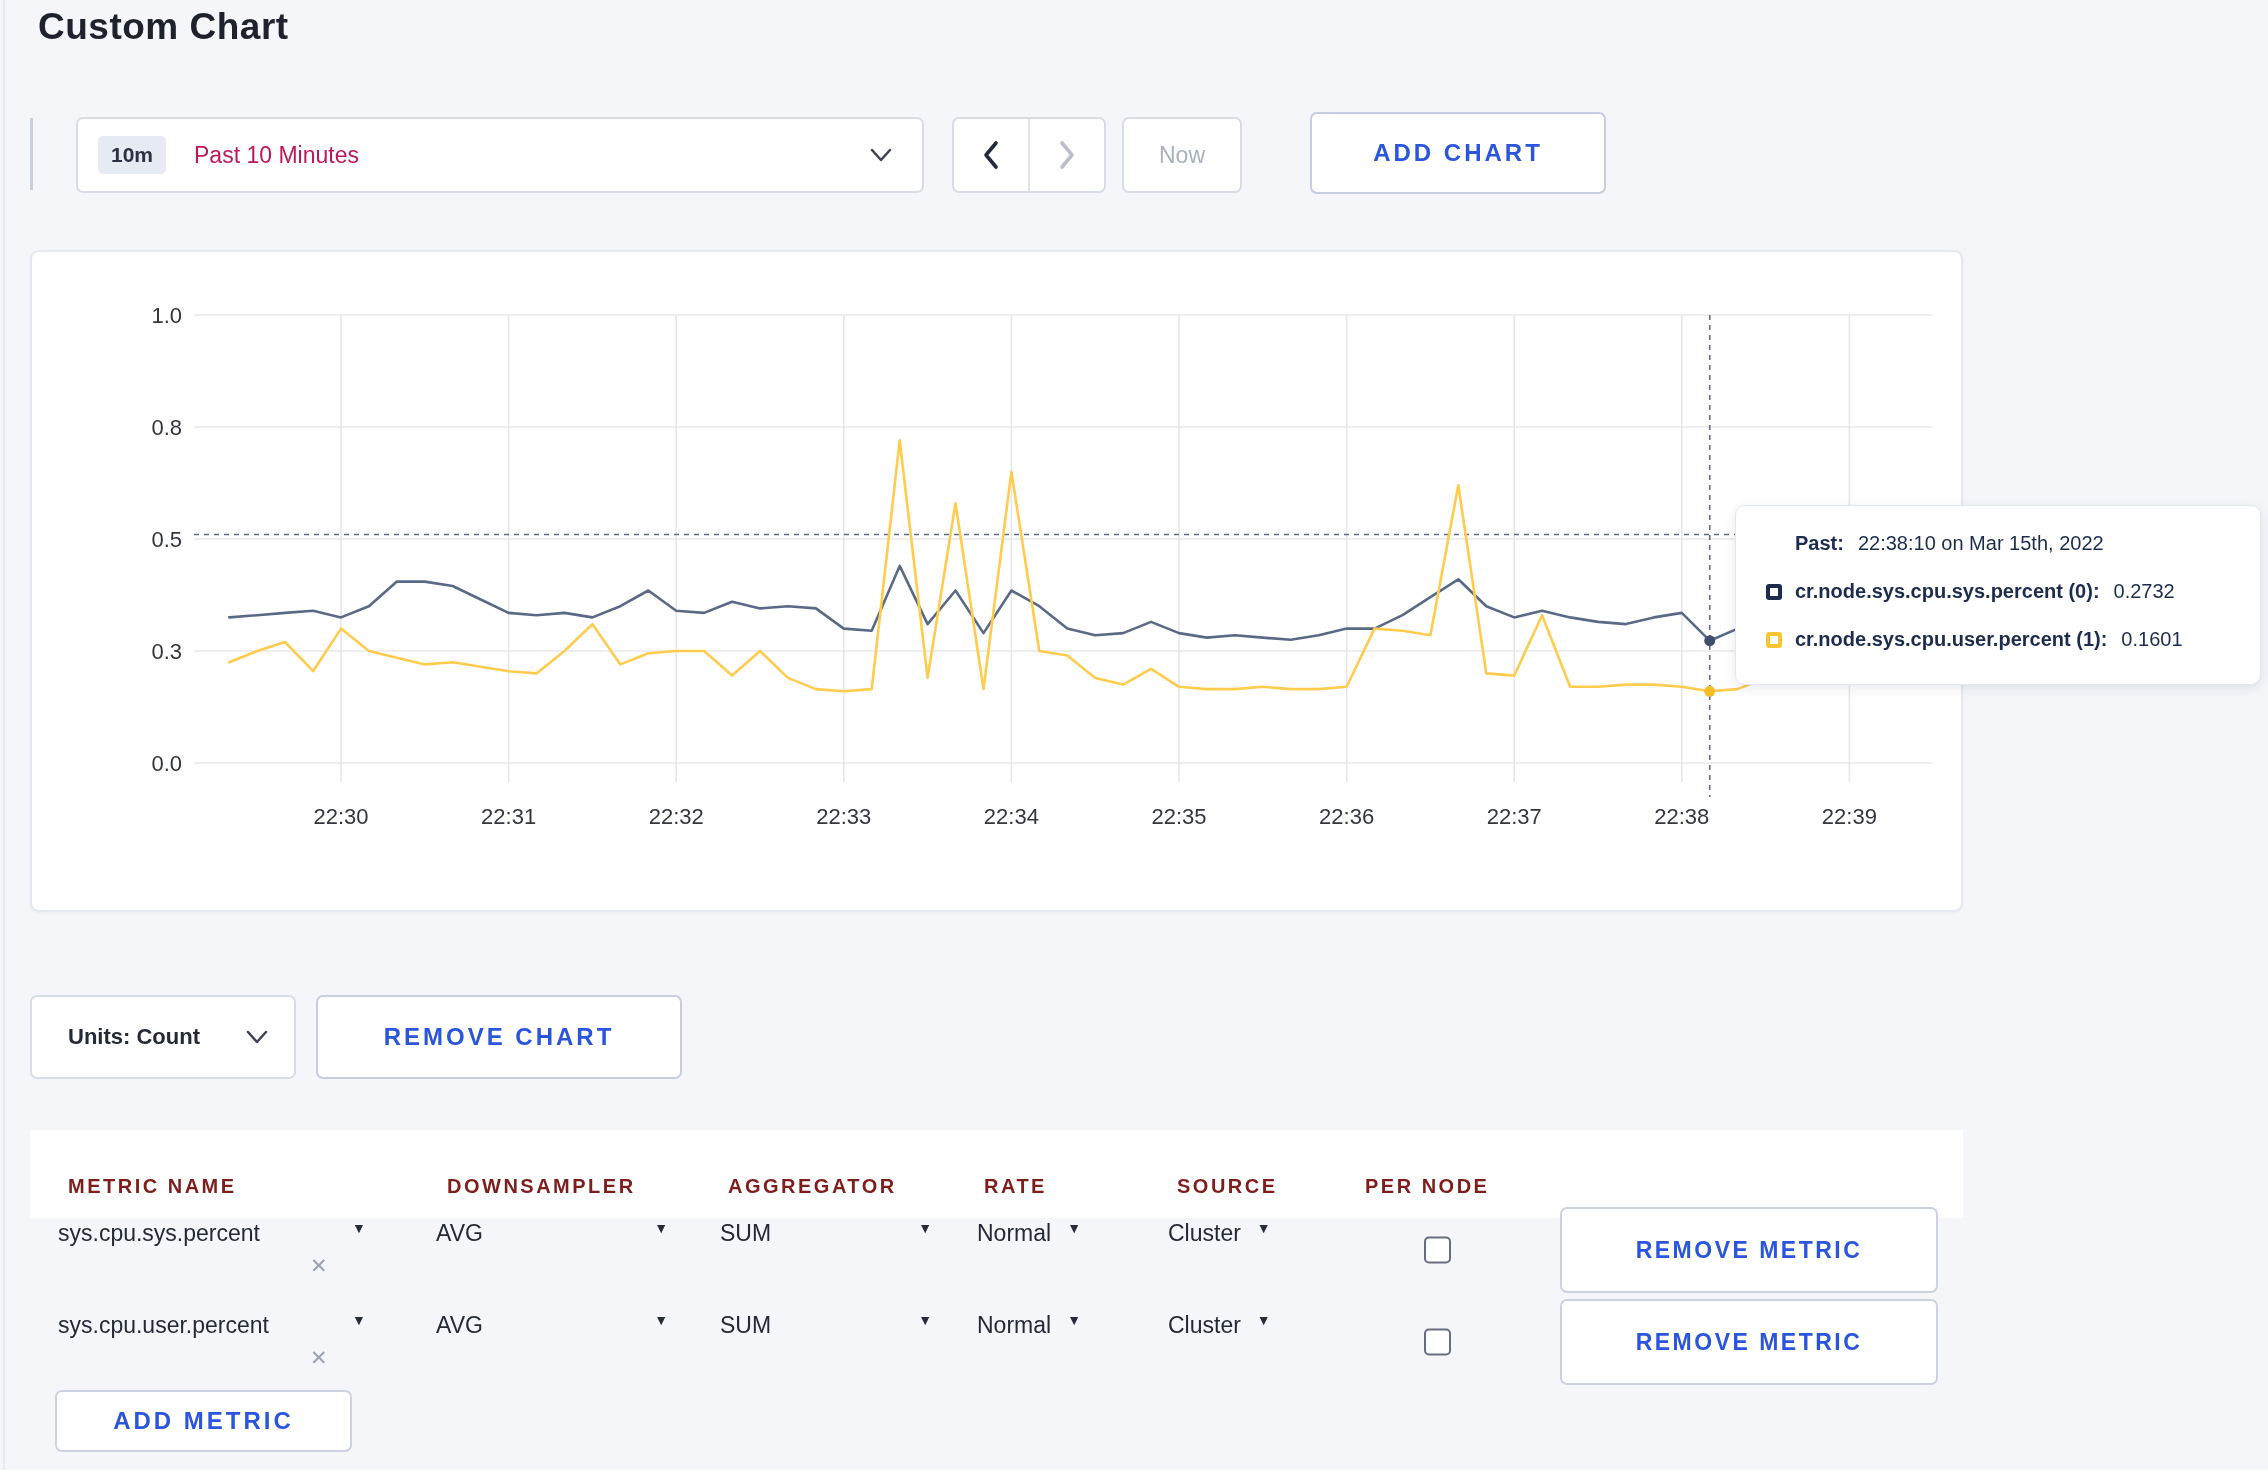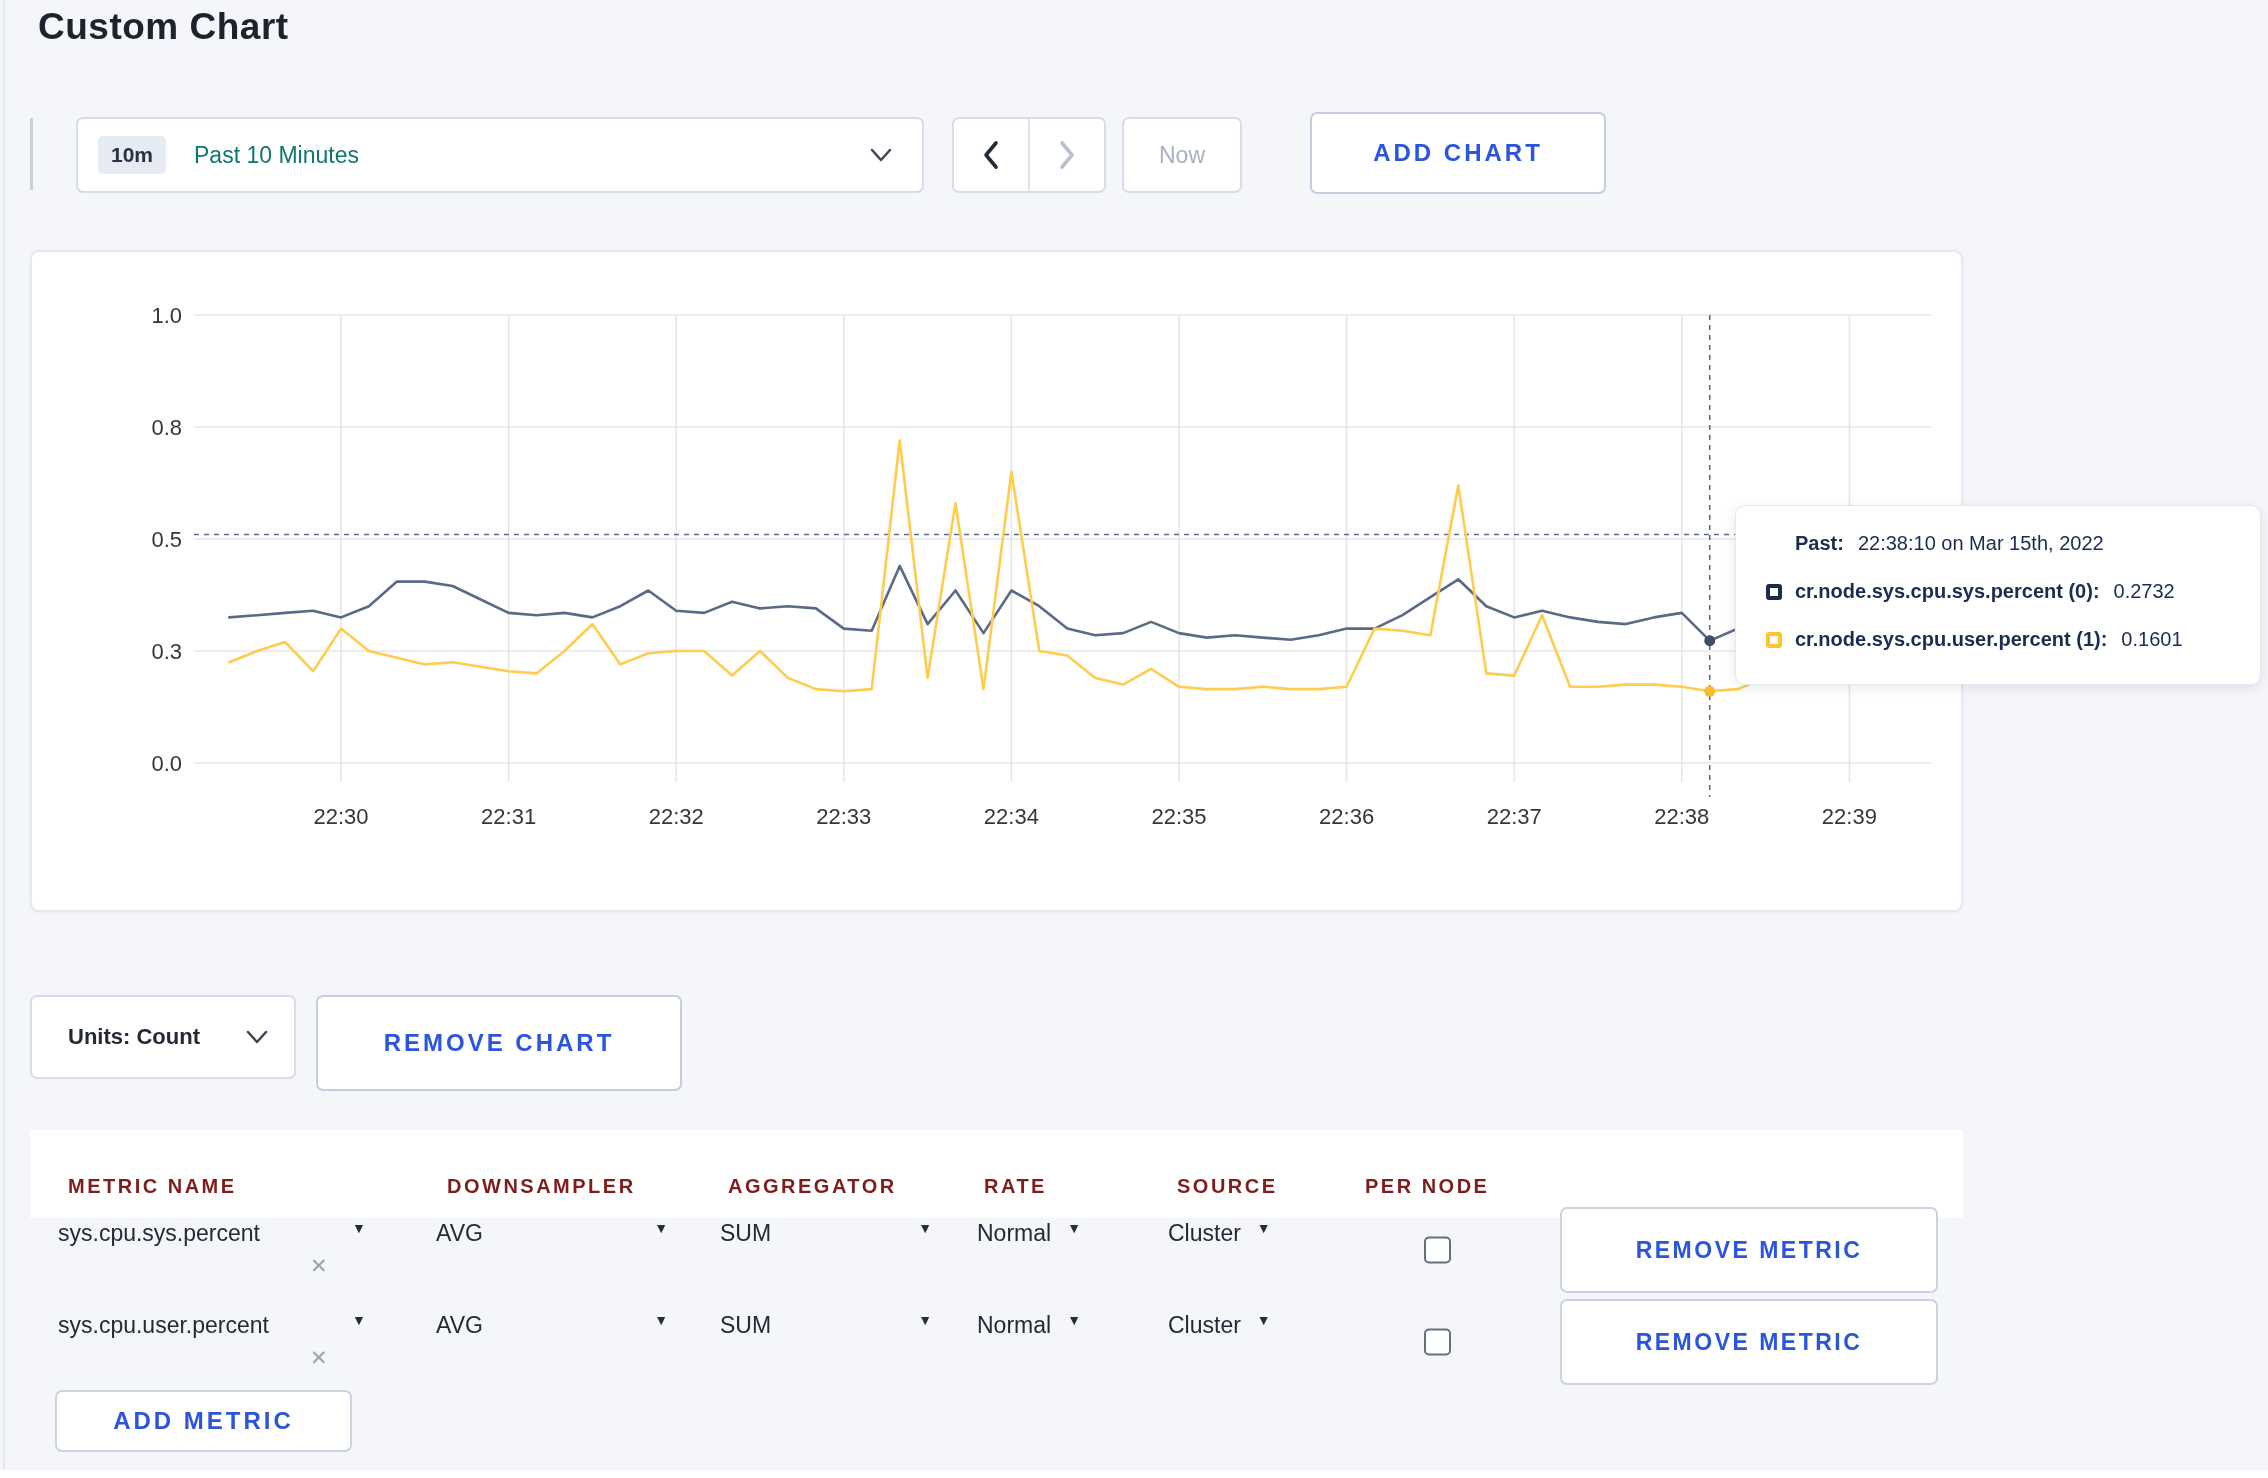--- a/index.html
+++ b/index.html
@@ -7,21 +7,21 @@
   #app{position:relative;width:2268px;height:1478px;background:#f5f6fa;overflow:hidden;}
   .abs{position:absolute;}
   .left-page-border{left:3px;top:0;width:2px;height:1478px;background:#e6e9ef;}
   .page-title{left:38px;top:6px;font-size:37px;font-weight:600;color:#1d222c;letter-spacing:.5px;}
 
   
   .tb-divider{left:30px;top:118px;width:3px;height:72px;background:#c9cfdb;}
   .box{background:#fff;border:2px solid #d7dce6;border-radius:7px;box-sizing:border-box;}
   .time-select{left:76px;top:117px;width:848px;height:76px;display:flex;align-items:center;padding:0 30px 0 20px;}
   .range-badge{background:#e6eaf2;border-radius:5px;padding:7px 13px;font-size:21px;font-weight:700;color:#2a3142;}
-  .range-label{margin-left:28px;font-size:23px;color:#0f766e;}
+  .range-label{margin-left:28px;font-size:23px;color:#be185d;}
   .flex-spacer{flex:1;}
   .chev{width:22px;height:14px;}
   .arrow-group{left:952px;top:117px;width:154px;height:76px;display:flex;padding:0;}
   .arrow-cell{flex:1;display:flex;align-items:center;justify-content:center;}
   .arrow-cell.first{border-right:2px solid #dfe3ec;}
   .now-btn{left:1122px;top:117px;width:120px;height:76px;display:flex;align-items:center;justify-content:center;font-size:23px;color:#a9b1bf;}
   .add-chart{left:1310px;top:112px;width:296px;height:82px;display:flex;align-items:center;justify-content:center;}
   .blue-label{color:#2b55dd;font-weight:600;letter-spacing:3px;font-size:24px;}
 
   
@@ -34,21 +34,21 @@
   .tt-time{top:26px;left:59px;}
   .tt-sys{top:74px;}
   .tt-user{top:122px;}
   .tt-label{font-weight:700;}
   .tt-val{margin-left:14px;font-weight:500;}
   .legend-sq{width:16px;height:16px;border-radius:3px;box-sizing:border-box;border:4px solid #1c2c4f;margin-right:13px;background:#fff;}
 
   
   .units-box{left:30px;top:995px;width:266px;height:84px;display:flex;align-items:center;padding:0 26px 0 36px;justify-content:space-between;}
   .units-label{font-size:22px;font-weight:700;color:#242a35;}
-  .remove-chart{left:316px;top:995px;width:366px;height:96px;display:flex;align-items:center;justify-content:center;}
+  .remove-chart{left:316px;top:995px;width:366px;height:84px;display:flex;align-items:center;justify-content:center;}
 
   
   .thead{left:30px;top:1130px;width:1933px;height:88px;background:#fff;}
   .th{position:absolute;top:12px;height:88px;line-height:88px;font-size:20px;font-weight:700;color:#7f1d1d;letter-spacing:2.5px;}
   .mrow{left:30px;width:1933px;height:92px;}
   .mrow .cell{position:absolute;top:16px;height:100%;display:flex;}
   .mname{font-size:23px;color:#242a35;}
   .xicon{position:absolute;left:252px;font-size:21px;color:#9aa3b2;top:50%;transform:translateY(-50%);cursor:pointer;}
   .caret{font-size:14px;color:#262c38;}
   .ddl-label{font-size:23px;color:#242a35;}

